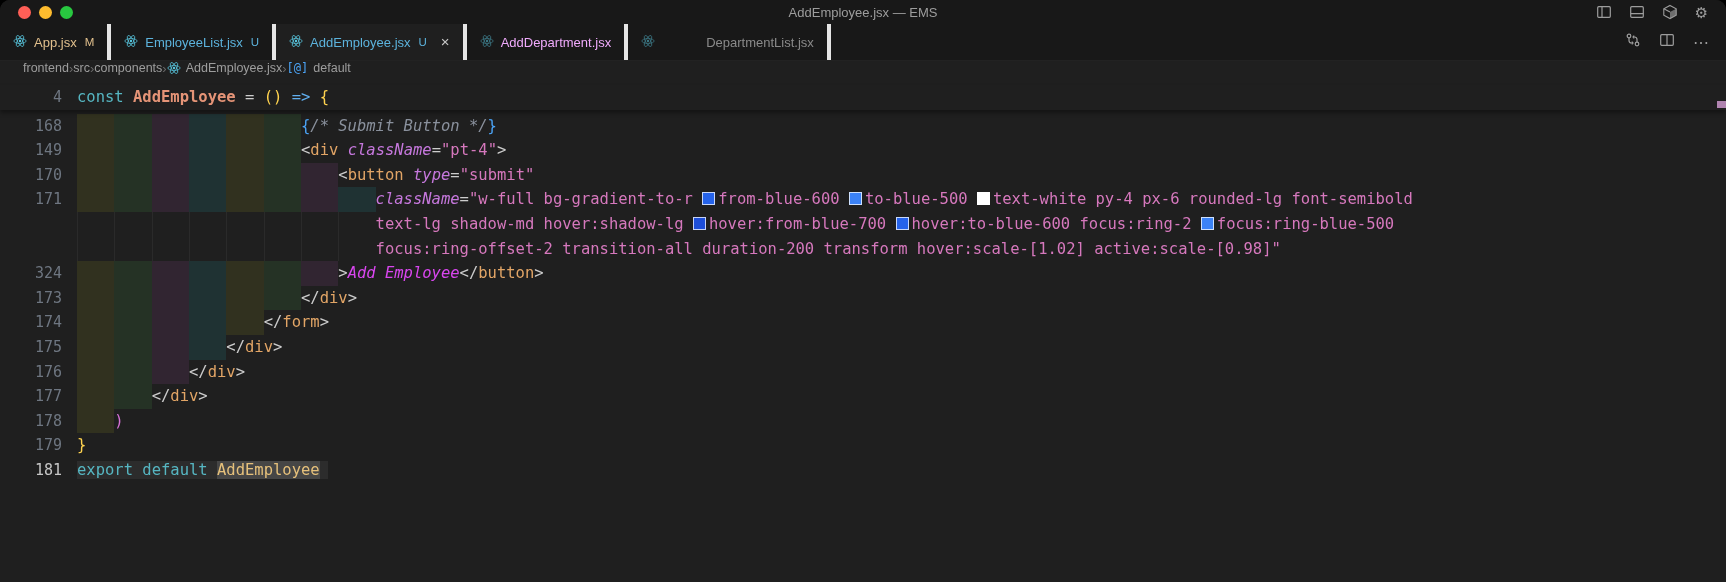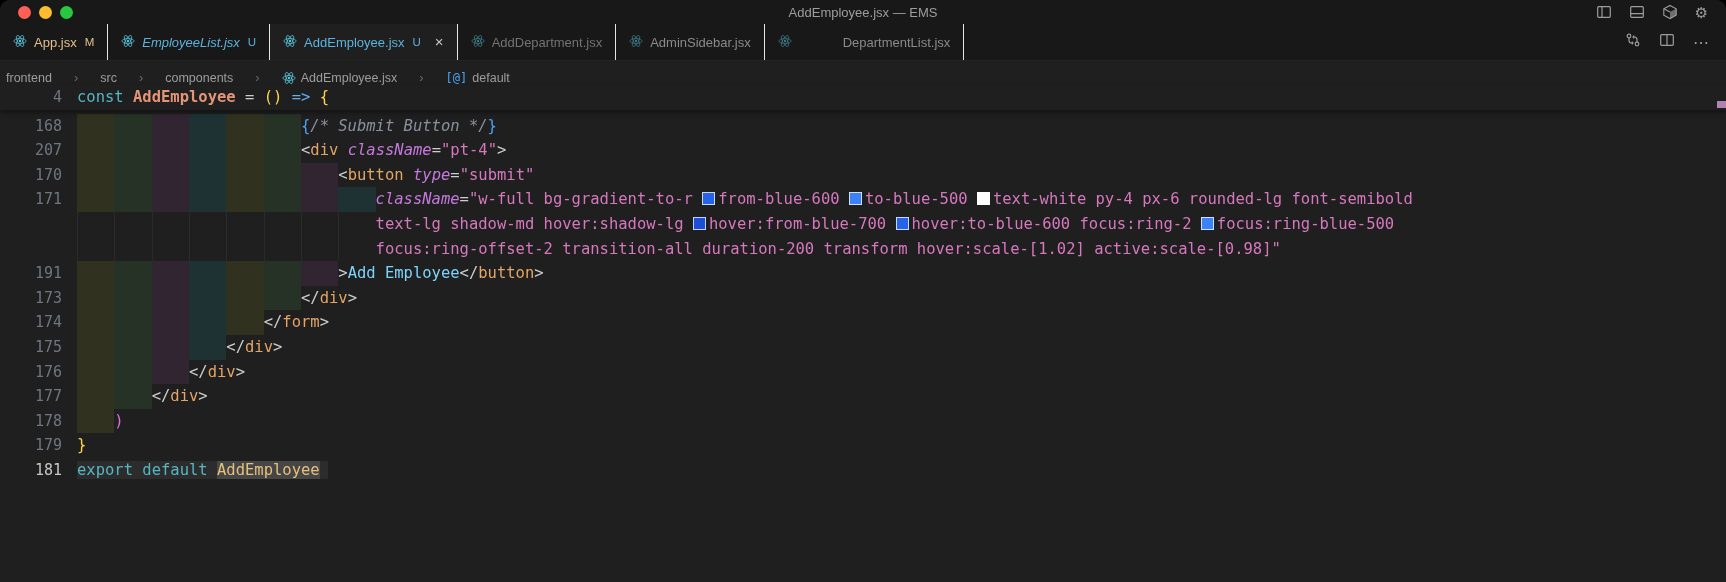--- a/index.html
+++ b/index.html
@@ -8,28 +8,28 @@
   
   .titlebar{height:24px;background:#181818;position:relative;display:flex;align-items:center;}
   .traffic{display:flex;gap:8px;padding-left:18px;}
   .light{width:13px;height:13px;border-radius:50%;}
   .win-title{position:absolute;left:0;right:0;text-align:center;font-size:13px;color:#9d9d9d;pointer-events:none;}
   .tb-actions{margin-left:auto;display:flex;align-items:center;gap:17px;padding-right:18px;color:#9d9d9d;}
   .tb-actions svg{display:block;}
   .gear{font-size:15px;line-height:15px;color:#9d9d9d;}
   
   .tabbar{height:36px;background:#181818;display:flex;align-items:stretch;border-bottom:1px solid #222;}
-  .tab{display:flex;align-items:center;gap:7px;padding:0 13px;border-right:1px solid #e5e5e5;font-size:13px;color:#8a8a8a;cursor:pointer;white-space:nowrap;}
+  .tab{display:flex;align-items:center;gap:7px;padding:0 13px;border-right:4px solid #e5e5e5;font-size:13px;color:#8a8a8a;cursor:pointer;white-space:nowrap;}
   .tab.active{background:#1f1f1f;}
   .tab .badge{font-size:11.5px;margin-left:1px;}
   .tab .close{margin-left:7px;color:#c8c8c8;font-size:15px;line-height:14px;}
   .tab-actions{margin-left:auto;display:flex;align-items:center;gap:18px;padding-right:16px;color:#9d9d9d;}
   .dots{font-size:16px;letter-spacing:1px;}
   
-  .breadcrumb{height:24px;background:#1f1f1f;display:flex;align-items:flex-end;gap:22px;padding-left:6px;font-size:12.5px;color:#9d9d9d;}
+  .breadcrumb{height:24px;background:#1f1f1f;display:flex;align-items:flex-start;gap:0;padding-left:23px;font-size:12.5px;color:#9d9d9d;}
   .crumb{display:flex;align-items:center;gap:5px;cursor:pointer;}
   .chev{color:#6a6a6a;font-size:13px;}
   .symbol-default{color:#4ba3f5;font-size:12px;font-family:"DejaVu Sans Mono",monospace;}
   
   .editor{position:relative;height:474px;font-family:"DejaVu Sans Mono",monospace;font-size:15.5px;color:#d4d4d4;}
   .sticky{position:relative;box-shadow:0 3px 4px rgba(0,0,0,.35);background:#1f1f1f;z-index:3;margin-bottom:4px;}
   .code-row{display:flex;height:24.6px;line-height:24.6px;position:relative;}
   .ln{width:62px;flex:none;text-align:right;color:#6e7681;font-size:15px;user-select:none;}
   .ln.active{color:#c6c6c6;}
   .line-content{position:relative;flex:1;margin-left:15px;white-space:pre;}
@@ -38,21 +38,21 @@
   .guide{position:absolute;top:0;bottom:0;width:4ch;border-left:1px solid rgba(255,255,255,0.05);}
   .code-text{position:relative;z-index:1;}
   .strip-bg{background:#2c2c2c;padding-right:8px;}
   .tok-kw{color:#56b6c2;}
   .tok-fn{color:#e59477;font-weight:bold;}
   .tok-punc{color:#cdcdcd;}
   .tok-tag{color:#e2a566;}
   .tok-attr{color:#c678dd;font-style:italic;}
   .tok-str{color:#d678bd;}
   .tok-cmt{color:#8a919d;font-style:italic;}
-  .tok-jsx{color:#7dd3fc;}
+  .tok-jsx{color:#d946ef;font-style:italic;}
   .tok-brk1{color:#ffd34f;}
   .tok-brk2{color:#d670d6;}
   .tok-brk3{color:#4ba3f5;}
   .tok-arrow{color:#61afef;}
   .tok-plain{color:#d4d4d4;}
   .tok-varhl{color:#e5c07b;background:#464646;}
   .swatch{display:inline-block;width:13px;height:13px;border:1px solid rgba(255,255,255,.75);
           vertical-align:-1px;margin-right:3px;box-sizing:border-box;}
   .overview-ruler{position:absolute;top:0;right:0;width:10px;bottom:0;z-index:4;}
   .scroll-marker{position:absolute;right:0;width:9px;height:7px;}
@@ -109,21 +109,21 @@
       </div>
       <div class="tab">
         <span style="opacity: 1;"><svg width="14" height="14" viewBox="0 0 24 24">
         <circle cx="12" cy="12" r="2.1" fill="#58c4dc"></circle>
         <g fill="none" stroke="#58c4dc" stroke-width="1.3">
           <ellipse cx="12" cy="12" rx="10.5" ry="4.2"></ellipse>
           <ellipse cx="12" cy="12" rx="10.5" ry="4.2" transform="rotate(60 12 12)"></ellipse>
           <ellipse cx="12" cy="12" rx="10.5" ry="4.2" transform="rotate(120 12 12)"></ellipse>
         </g>
           </svg></span>
-        <span style="color: rgb(92, 179, 221); font-style: italic;">EmployeeList.jsx</span>
+        <span style="color: rgb(92, 179, 221);">EmployeeList.jsx</span>
         <span class="badge" style="color: rgb(92, 179, 221);">U</span>
       </div>
       <div class="tab active">
         <span style="opacity: 1;"><svg width="14" height="14" viewBox="0 0 24 24">
         <circle cx="12" cy="12" r="2.1" fill="#58c4dc"></circle>
         <g fill="none" stroke="#58c4dc" stroke-width="1.3">
           <ellipse cx="12" cy="12" rx="10.5" ry="4.2"></ellipse>
           <ellipse cx="12" cy="12" rx="10.5" ry="4.2" transform="rotate(60 12 12)"></ellipse>
           <ellipse cx="12" cy="12" rx="10.5" ry="4.2" transform="rotate(120 12 12)"></ellipse>
         </g>
@@ -134,32 +134,21 @@
       </div>
       <div class="tab">
         <span style="opacity: 0.55;"><svg width="14" height="14" viewBox="0 0 24 24">
         <circle cx="12" cy="12" r="2.1" fill="#58c4dc"></circle>
         <g fill="none" stroke="#58c4dc" stroke-width="1.3">
           <ellipse cx="12" cy="12" rx="10.5" ry="4.2"></ellipse>
           <ellipse cx="12" cy="12" rx="10.5" ry="4.2" transform="rotate(60 12 12)"></ellipse>
           <ellipse cx="12" cy="12" rx="10.5" ry="4.2" transform="rotate(120 12 12)"></ellipse>
         </g>
           </svg></span>
-        <span style="color: #737373;">AddDepartment.jsx</span>
-      </div>
-      <div class="tab">
-        <span style="opacity: 0.55;"><svg width="14" height="14" viewBox="0 0 24 24">
-        <circle cx="12" cy="12" r="2.1" fill="#58c4dc"></circle>
-        <g fill="none" stroke="#58c4dc" stroke-width="1.3">
-          <ellipse cx="12" cy="12" rx="10.5" ry="4.2"></ellipse>
-          <ellipse cx="12" cy="12" rx="10.5" ry="4.2" transform="rotate(60 12 12)"></ellipse>
-          <ellipse cx="12" cy="12" rx="10.5" ry="4.2" transform="rotate(120 12 12)"></ellipse>
-        </g>
-          </svg></span>
-        <span style="color: rgb(138, 138, 138);">AdminSidebar.jsx</span>
+        <span style="color: #f0abfc;">AddDepartment.jsx</span>
       </div>
       <div class="tab">
         <span style="opacity: 0.55;"><svg width="14" height="14" viewBox="0 0 24 24">
         <circle cx="12" cy="12" r="2.1" fill="#58c4dc"></circle>
         <g fill="none" stroke="#58c4dc" stroke-width="1.3">
           <ellipse cx="12" cy="12" rx="10.5" ry="4.2"></ellipse>
           <ellipse cx="12" cy="12" rx="10.5" ry="4.2" transform="rotate(60 12 12)"></ellipse>
           <ellipse cx="12" cy="12" rx="10.5" ry="4.2" transform="rotate(120 12 12)"></ellipse>
         </g>
           </svg></span>
@@ -219,41 +208,41 @@
           <div class="ln">4</div>
           <div class="line-content"><span class="code-text" style="margin-left: 0ch;"><span class="tok-kw">const</span><span class="tok-plain"> </span><span class="tok-fn">AddEmployee</span><span class="tok-plain"> </span><span class="tok-punc">=</span><span class="tok-plain"> </span><span class="tok-brk1">()</span><span class="tok-plain"> </span><span class="tok-arrow">=&gt;</span><span class="tok-plain"> </span><span class="tok-brk1">{</span></span></div>
         </div>
       </div>
     <div class="code-lines">
         <div class="code-row">
           <div class="ln">168</div>
           <div class="line-content"><div class="stripe s0" style="left: 0ch;"></div><div class="stripe s1" style="left: 4ch;"></div><div class="stripe s2" style="left: 8ch;"></div><div class="stripe s3" style="left: 12ch;"></div><div class="stripe s0" style="left: 16ch;"></div><div class="stripe s1" style="left: 20ch;"></div><span class="code-text" style="margin-left: 24ch;"><span class="tok-brk3">{</span><span class="tok-cmt">/* Submit Button */</span><span class="tok-brk3">}</span></span></div>
         </div>
         <div class="code-row">
-          <div class="ln">207</div>
+          <div class="ln">149</div>
           <div class="line-content"><div class="stripe s0" style="left: 0ch;"></div><div class="stripe s1" style="left: 4ch;"></div><div class="stripe s2" style="left: 8ch;"></div><div class="stripe s3" style="left: 12ch;"></div><div class="stripe s0" style="left: 16ch;"></div><div class="stripe s1" style="left: 20ch;"></div><span class="code-text" style="margin-left: 24ch;"><span class="tok-punc">&lt;</span><span class="tok-tag">div</span><span class="tok-plain"> </span><span class="tok-attr">className</span><span class="tok-punc">=</span><span class="tok-str">"pt-4"</span><span class="tok-punc">&gt;</span></span></div>
         </div>
         <div class="code-row">
           <div class="ln">170</div>
           <div class="line-content"><div class="stripe s0" style="left: 0ch;"></div><div class="stripe s1" style="left: 4ch;"></div><div class="stripe s2" style="left: 8ch;"></div><div class="stripe s3" style="left: 12ch;"></div><div class="stripe s0" style="left: 16ch;"></div><div class="stripe s1" style="left: 20ch;"></div><div class="stripe s2" style="left: 24ch;"></div><span class="code-text" style="margin-left: 28ch;"><span class="tok-punc">&lt;</span><span class="tok-tag">button</span><span class="tok-plain"> </span><span class="tok-attr">type</span><span class="tok-punc">=</span><span class="tok-str">"submit"</span></span></div>
         </div>
         <div class="code-row">
           <div class="ln">171</div>
           <div class="line-content"><div class="stripe s0" style="left: 0ch;"></div><div class="stripe s1" style="left: 4ch;"></div><div class="stripe s2" style="left: 8ch;"></div><div class="stripe s3" style="left: 12ch;"></div><div class="stripe s0" style="left: 16ch;"></div><div class="stripe s1" style="left: 20ch;"></div><div class="stripe s2" style="left: 24ch;"></div><div class="stripe s3" style="left: 28ch;"></div><span class="code-text" style="margin-left: 32ch;"><span class="tok-attr">className</span><span class="tok-punc">=</span><span class="tok-str">"w-full bg-gradient-to-r </span><span class="swatch" style="background: rgb(37, 99, 235);"></span><span class="tok-str">from-blue-600 </span><span class="swatch" style="background: rgb(59, 130, 246);"></span><span class="tok-str">to-blue-500 </span><span class="swatch" style="background: rgb(255, 255, 255);"></span><span class="tok-str">text-white py-4 px-6 rounded-lg font-semibold</span></span></div>
         </div>
         <div class="code-row">
           <div class="ln"></div>
           <div class="line-content"><div class="guide" style="left: 0ch;"></div><div class="guide" style="left: 4ch;"></div><div class="guide" style="left: 8ch;"></div><div class="guide" style="left: 12ch;"></div><div class="guide" style="left: 16ch;"></div><div class="guide" style="left: 20ch;"></div><div class="guide" style="left: 24ch;"></div><div class="guide" style="left: 28ch;"></div><span class="code-text" style="margin-left: 32ch;"><span class="tok-str">text-lg shadow-md hover:shadow-lg </span><span class="swatch" style="background: rgb(29, 78, 216);"></span><span class="tok-str">hover:from-blue-700 </span><span class="swatch" style="background: rgb(37, 99, 235);"></span><span class="tok-str">hover:to-blue-600 focus:ring-2 </span><span class="swatch" style="background: rgb(59, 130, 246);"></span><span class="tok-str">focus:ring-blue-500</span></span></div>
         </div>
         <div class="code-row">
           <div class="ln"></div>
           <div class="line-content"><div class="guide" style="left: 0ch;"></div><div class="guide" style="left: 4ch;"></div><div class="guide" style="left: 8ch;"></div><div class="guide" style="left: 12ch;"></div><div class="guide" style="left: 16ch;"></div><div class="guide" style="left: 20ch;"></div><div class="guide" style="left: 24ch;"></div><div class="guide" style="left: 28ch;"></div><span class="code-text" style="margin-left: 32ch;"><span class="tok-str">focus:ring-offset-2 transition-all duration-200 transform hover:scale-[1.02] active:scale-[0.98]"</span></span></div>
         </div>
         <div class="code-row">
-          <div class="ln">191</div>
+          <div class="ln">324</div>
           <div class="line-content"><div class="stripe s0" style="left: 0ch;"></div><div class="stripe s1" style="left: 4ch;"></div><div class="stripe s2" style="left: 8ch;"></div><div class="stripe s3" style="left: 12ch;"></div><div class="stripe s0" style="left: 16ch;"></div><div class="stripe s1" style="left: 20ch;"></div><div class="stripe s2" style="left: 24ch;"></div><span class="code-text" style="margin-left: 28ch;"><span class="tok-punc">&gt;</span><span class="tok-jsx">Add Employee</span><span class="tok-punc">&lt;/</span><span class="tok-tag">button</span><span class="tok-punc">&gt;</span></span></div>
         </div>
         <div class="code-row">
           <div class="ln">173</div>
           <div class="line-content"><div class="stripe s0" style="left: 0ch;"></div><div class="stripe s1" style="left: 4ch;"></div><div class="stripe s2" style="left: 8ch;"></div><div class="stripe s3" style="left: 12ch;"></div><div class="stripe s0" style="left: 16ch;"></div><div class="stripe s1" style="left: 20ch;"></div><span class="code-text" style="margin-left: 24ch;"><span class="tok-punc">&lt;/</span><span class="tok-tag">div</span><span class="tok-punc">&gt;</span></span></div>
         </div>
         <div class="code-row">
           <div class="ln">174</div>
           <div class="line-content"><div class="stripe s0" style="left: 0ch;"></div><div class="stripe s1" style="left: 4ch;"></div><div class="stripe s2" style="left: 8ch;"></div><div class="stripe s3" style="left: 12ch;"></div><div class="stripe s0" style="left: 16ch;"></div><span class="code-text" style="margin-left: 20ch;"><span class="tok-punc">&lt;/</span><span class="tok-tag">form</span><span class="tok-punc">&gt;</span></span></div>
         </div>

